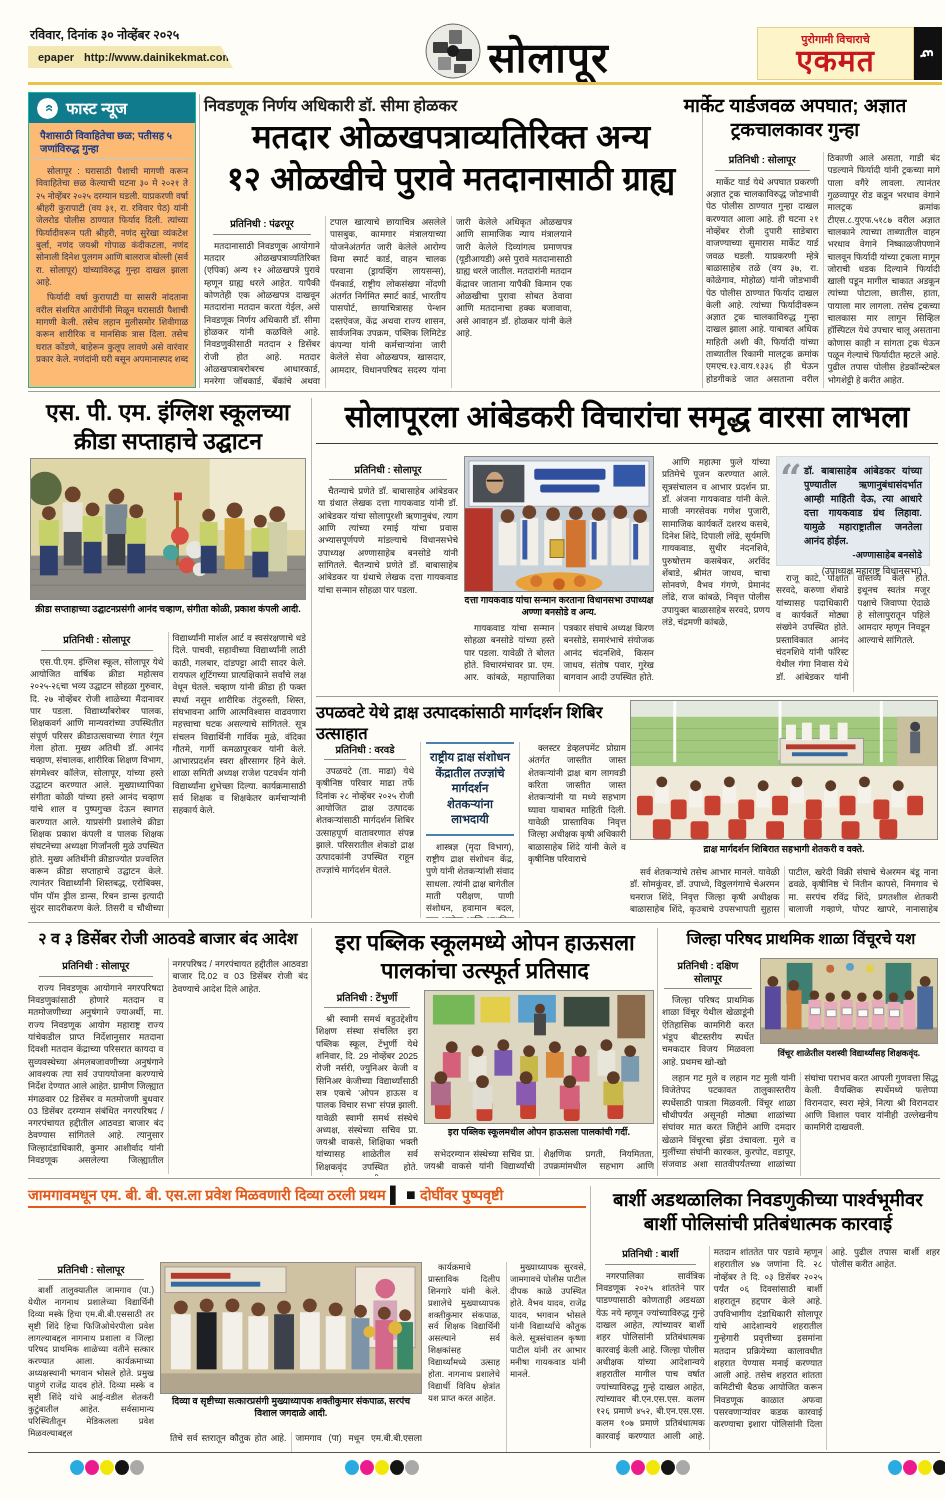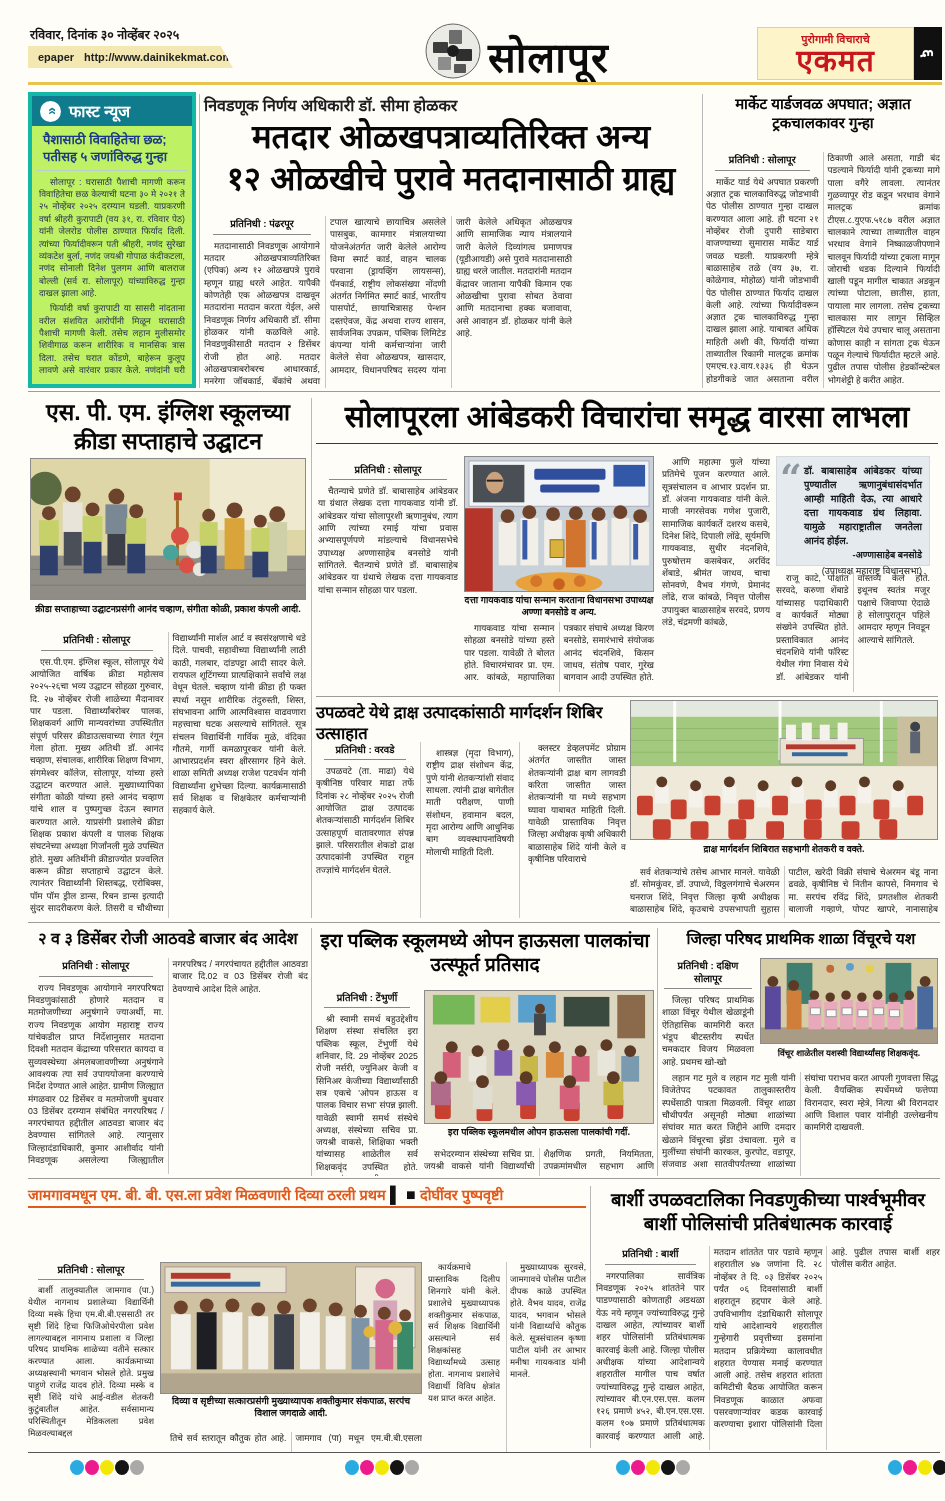--- a/index.html
+++ b/index.html
@@ -18,27 +18,27 @@
 .epaper-dot{width:9px;height:9px;border-radius:50%;background:#cc2222;display:inline-block}
 .city-title{font-size:41px;font-weight:800;color:#0b0b0b;letter-spacing:1px}
 .mast-box{background:#fdf4ca;border:1px solid #e3d190;text-align:center;padding-top:3px}
 .mast-tag{color:#c8161d;font-size:11px;font-weight:bold}
 .mast-name{color:#c8161d;font-size:30px;font-weight:800;line-height:1;letter-spacing:1px}
 .pageno-box{background:#101010;color:#fff;display:flex;align-items:center;justify-content:center}
 .pageno-box span{transform:rotate(90deg);font-size:17px;font-weight:bold}
 .gold-rule{position:absolute;height:3px;background:#e7c44e}
 
 
-.fn-box{border:4px solid #14b8a6;background:#bef264}
+.fn-box{border:1px solid #14b8a6;background:#fdba74}
 .fn-head{background:#0f7b8c;color:#fff;height:30px;display:flex;align-items:center;gap:8px;
   padding:0 8px;font-size:16px;font-weight:bold}
 .fn-icon{width:21px;height:21px;border-radius:50%;background:#fff;color:#0f7b8c;
   display:flex;align-items:center;justify-content:center;font-size:14px;font-weight:800}
 .fn-icon b{transform:rotate(-90deg);display:block;line-height:1}
-.fn-headline{color:#1c3a85;font-size:13px;font-weight:800;line-height:1.3;padding:6px 7px 4px;
+.fn-headline{color:#1c3a85;font-size:10px;font-weight:800;line-height:1.3;padding:6px 7px 4px;
   border-bottom:1px solid #b9cdd2;margin:0 4px}
 .fn-body{padding:5px 7px;font-size:8.7px;line-height:1.42;text-align:justify;color:#2c3452;
   height:205px;overflow:hidden}
 .fn-body p{text-indent:11px;margin-bottom:3px}
 
 
 .headline{font-weight:800;color:#070707;text-align:center;line-height:1.28}
 .kicker{font-weight:bold;color:#1d1d1d}
 .byline{font-weight:bold;font-size:9.8px;color:#101010;text-align:center;
   margin:1px auto 5px;padding-bottom:3px;border-bottom:1px solid #8a8a8a;width:84%}
@@ -120,21 +120,21 @@
     <span style="display:block">१२ ओळखीचे पुरावे मतदानासाठी ग्राह्य</span>
   </div>
   <div class="abs body-text" style="left:204px;top:216px;width:494px;height:172px">
     <div class="cols4">
       <div class="byline">प्रतिनिधी : पंढरपूर</div>
       <p>मतदानासाठी निवडणूक आयोगाने मतदार ओळखपत्राव्यतिरिक्त (एपिक) अन्य १२ ओळखपत्रे पुरावे म्हणून ग्राह्य धरले आहेत. यापैकी कोणतेही एक ओळखपत्र दाखवून मतदारांना मतदान करता येईल, असे निवडणूक निर्णय अधिकारी डॉ. सीमा होळकर यांनी कळविले आहे. निवडणुकीसाठी मतदान २ डिसेंबर रोजी होत आहे. मतदार ओळखपत्राबरोबरच आधारकार्ड, मनरेगा जॉबकार्ड, बँकांचे अथवा टपाल खात्याचे छायाचित्र असलेले पासबुक, कामगार मंत्रालयाच्या योजनेअंतर्गत जारी केलेले आरोग्य विमा स्मार्ट कार्ड, वाहन चालक परवाना (ड्रायव्हिंग लायसन्स), पॅनकार्ड, राष्ट्रीय लोकसंख्या नोंदणी अंतर्गत निर्गमित स्मार्ट कार्ड, भारतीय पासपोर्ट, छायाचित्रासह पेन्शन दस्तऐवज, केंद्र अथवा राज्य शासन, सार्वजनिक उपक्रम, पब्लिक लिमिटेड कंपन्या यांनी कर्मचाऱ्यांना जारी केलेले सेवा ओळखपत्र, खासदार, आमदार, विधानपरिषद सदस्य यांना जारी केलेले अधिकृत ओळखपत्र आणि सामाजिक न्याय मंत्रालयाने जारी केलेले दिव्यांगत्व प्रमाणपत्र (यूडीआयडी) असे पुरावे मतदानासाठी ग्राह्य धरले जातील. मतदारांनी मतदान केंद्रावर जाताना यापैकी किमान एक ओळखीचा पुरावा सोबत ठेवावा आणि मतदानाचा हक्क बजावावा, असे आवाहन डॉ. होळकर यांनी केले आहे.</p>
     </div>
   </div>
   <div class="vrule" style="left:702px;top:94px;height:294px"></div>
 
-  <div class="abs headline" style="left:706px;top:94px;width:234px;font-size:15px">मार्केट यार्डजवळ अपघात; अज्ञात ट्रकचालकावर गुन्हा</div>
+  <div class="abs headline" style="left:678px;top:94px;width:234px;font-size:19px">मार्केट यार्डजवळ अपघात; अज्ञात ट्रकचालकावर गुन्हा</div>
   <div class="abs body-text" style="left:706px;top:152px;width:234px;height:236px">
     <div class="cols2">
       <div class="byline">प्रतिनिधी : सोलापूर</div>
       <p>मार्केट यार्ड येथे अपघात प्रकरणी अज्ञात ट्रक चालकाविरुद्ध जोडभावी पेठ पोलीस ठाण्यात गुन्हा दाखल करण्यात आला आहे. ही घटना २१ नोव्हेंबर रोजी दुपारी साडेबारा वाजण्याच्या सुमारास मार्केट यार्ड जवळ घडली. याप्रकरणी म्हेत्रे बाळासाहेब तळे (वय ३७, रा. कोळेगाव, मोहोळ) यांनी जोडभावी पेठ पोलीस ठाण्यात फिर्याद दाखल केली आहे. त्यांच्या फिर्यादीवरून अज्ञात ट्रक चालकाविरुद्ध गुन्हा दाखल झाला आहे. याबाबत अधिक माहिती अशी की, फिर्यादी यांच्या ताब्यातील रिकामी मालट्रक क्रमांक एमएच.१३.वाय.१३३६ ही घेऊन होडगीकडे जात असताना वरील ठिकाणी आले असता, गाडी बंद पडल्याने फिर्यादी यांनी ट्रकच्या मागे पाला वगैरे लावला. त्यानंतर गुळव्यापूर रोड कडून भरधाव वेगाने मालट्रक क्रमांक टीएस.८.युएफ.५१८७ वरील अज्ञात चालकाने त्याच्या ताब्यातील वाहन भरधाव वेगाने निष्काळजीपणाने चालवून फिर्यादी यांच्या ट्रकला मागून जोराची धडक दिल्याने फिर्यादी खाली पडून मागील चाकात अडकून त्यांच्या पोटाला, छातीस, हाता, पायाला मार लागला. तसेच ट्रकच्या चालकास मार लागून सिव्हिल हॉस्पिटल येथे उपचार चालू असताना कोणास काही न सांगता ट्रक घेऊन पळून गेल्याचे फिर्यादीत म्हटले आहे. पुढील तपास पोलीस हेडकॉन्स्टेबल भोगशेट्टी हे करीत आहेत.</p>
     </div>
   </div>
 
   <div class="hrule" style="left:28px;top:391px;width:912px"></div>
 
   <div class="abs headline" style="left:28px;top:398px;width:280px;font-size:23px">एस. पी. एम. इंग्लिश स्कूलच्या क्रीडा सप्ताहाचे उद्घाटन</div>
@@ -274,20 +274,21 @@
   <div class="hrule" style="left:316px;top:696px;width:622px"></div>
 
   <div class="abs headline" style="left:316px;top:702px;width:310px;font-size:16.5px;text-align:left">उपळवटे येथे द्राक्ष उत्पादकांसाठी मार्गदर्शन शिबिर उत्साहात</div>
   <div class="abs" style="left:316px;top:742px;width:98px;height:176px;overflow:hidden">
     <div class="byline">प्रतिनिधी : वरवडे</div>
     <div class="body-text">
         <p>उपळवटे (ता. माढा) येथे कृषीनिष्ठ परिवार माढा तर्फे दिनांक २८ नोव्हेंबर २०२५ रोजी आयोजित द्राक्ष उत्पादक शेतकऱ्यांसाठी मार्गदर्शन शिबिर उत्साहपूर्ण वातावरणात संपन्न झाले. परिसरातील शेकडो द्राक्ष उत्पादकांनी उपस्थित राहून तज्ज्ञांचे मार्गदर्शन घेतले.</p>
       </div>
   </div>
   <div class="abs" style="left:420px;top:742px;width:100px;height:176px;overflow:hidden;border-left:1px solid #c6c6c6;border-right:1px solid #c6c6c6;padding:0 5px">
+    <div class="deckbox" style="font-size:11.5px">राष्ट्रीय द्राक्ष संशोधन केंद्रातील तज्ज्ञांचे मार्गदर्शन शेतकऱ्यांना लाभदायी</div>
     <div class="body-text" style="margin-top:5px">
         <p>शास्त्रज्ञ (मृदा विभाग), राष्ट्रीय द्राक्ष संशोधन केंद्र, पुणे यांनी शेतकऱ्यांशी संवाद साधला. त्यांनी द्राक्ष बागेतील माती परीक्षण, पाणी संशोधन, हवामान बदल, मृदा आरोग्य आणि आधुनिक बाग व्यवस्थापनाविषयी मोलाची माहिती दिली.</p>
       </div>
   </div>
   <div class="abs body-text" style="left:528px;top:742px;width:98px;height:176px">
     <p>क्लस्टर डेव्हलपमेंट प्रोग्राम अंतर्गत जास्तीत जास्त शेतकऱ्यांनी द्राक्ष बाग लागवडी करिता जास्तीत जास्त शेतकऱ्यांनी या मध्ये सहभाग घ्यावा याबाबत माहिती दिली. यावेळी प्रास्ताविक निवृत्त जिल्हा अधीक्षक कृषी अधिकारी बाळासाहेब शिंदे यांनी केले व कृषीनिष्ठ परिवाराचे</p>
   </div>
   <div class="abs photo" style="left:630px;top:700px;width:308px;height:140px">
     <svg viewBox="0 0 308 140" preserveAspectRatio="none">
       <rect width="308" height="140" fill="#efe9da"></rect>
@@ -366,21 +367,21 @@
 
   <div class="abs headline" style="left:28px;top:929px;width:280px;font-size:16px">२ व ३ डिसेंबर रोजी आठवडे बाजार बंद आदेश</div>
   <div class="abs body-text" style="left:28px;top:958px;width:280px;height:216px">
     <div class="cols2">
       <div class="byline">प्रतिनिधी : सोलापूर</div>
       <p>राज्य निवडणूक आयोगाने नगरपरिषदा निवडणुकांसाठी होणारे मतदान व मतमोजणीच्या अनुषंगाने ज्याअर्थी, मा. राज्य निवडणूक आयोग महाराष्ट्र राज्य यांचेकडील प्राप्त निर्देशानुसार मतदाना दिवशी मतदान केंद्राच्या परिसरात कायदा व सुव्यवस्थेच्या अंमलबजावणीच्या अनुषंगाने आवश्यक त्या सर्व उपाययोजना करण्याचे निर्देश देण्यात आले आहेत. ग्रामीण जिल्ह्यात मंगळवार 02 डिसेंबर व मतमोजणी बुधवार 03 डिसेंबर दरम्यान संबंधित नगरपरिषद / नगरपंचायत हद्दीतील आठवडा बाजार बंद ठेवण्यास सांगितले आहे. त्यानुसार जिल्हादंडाधिकारी, कुमार आशीर्वाद यांनी निवडणूक असलेल्या जिल्ह्यातील नगरपरिषद / नगरपंचायत हद्दीतील आठवडा बाजार दि.02 व 03 डिसेंबर रोजी बंद ठेवण्याचे आदेश दिले आहेत.</p>
     </div>
   </div>
   <div class="vrule" style="left:311px;top:928px;height:248px"></div>
 
-  <div class="abs headline" style="left:316px;top:929px;width:338px;font-size:19px">इरा पब्लिक स्कूलमध्ये ओपन हाऊसला पालकांचा उत्स्फूर्त प्रतिसाद</div>
+  <div class="abs headline" style="left:316px;top:929px;width:338px;font-size:22px">इरा पब्लिक स्कूलमध्ये ओपन हाऊसला पालकांचा उत्स्फूर्त प्रतिसाद</div>
   <div class="abs" style="left:316px;top:990px;width:102px;height:186px;overflow:hidden">
     <div class="byline">प्रतिनिधी : टेंभुर्णी</div>
     <div class="body-text">
         <p>श्री स्वामी समर्थ बहुउद्देशीय शिक्षण संस्था संचलित इरा पब्लिक स्कूल, टेंभुर्णी येथे शनिवार, दि. 29 नोव्हेंबर 2025 रोजी नर्सरी, ज्युनिअर केजी व सिनिअर केजीच्या विद्यार्थ्यांसाठी सत्र एकचे 'ओपन हाऊस व पालक विचार सभा' संपन्न झाली. यावेळी स्वामी समर्थ संस्थेचे अध्यक्ष, संस्थेच्या सचिव प्रा. जयश्री वाकसे, शिक्षिका भक्ती यांच्यासह शाळेतील सर्व शिक्षकवृंद उपस्थित होते. लहानग्यांच्या प्रगतीचा आढावा घेण्यासाठी पालकांनी मोठ्या संख्येने हजेरी लावली.</p>
       </div>
   </div>
   <div class="abs photo" style="left:424px;top:990px;width:230px;height:134px">
     <svg viewBox="0 0 230 134" preserveAspectRatio="none">
       <rect width="230" height="134" fill="#ddd6c0"></rect>
       <rect x="8" y="4" width="42" height="30" fill="#76b857"></rect>
@@ -563,21 +564,21 @@
       </div>
   </div>
   <div class="abs body-text" style="left:428px;top:1262px;width:72px;height:190px;font-size:8.5px">
     <p>कार्यक्रमाचे प्रास्ताविक दिलीप शिनगारे यांनी केले. प्रशालेचे मुख्याध्यापक शक्तीकुमार संकपाळ, सर्व शिक्षक विद्यार्थिनी असल्याने सर्व शिक्षकांसह विद्यार्थ्यांमध्ये उत्साह होता. नागनाथ प्रशालेचे विद्यार्थी विविध क्षेत्रांत यश प्राप्त करत आहेत.</p>
   </div>
   <div class="abs body-text" style="left:506px;top:1262px;width:80px;height:190px;font-size:8.5px;border-left:1px solid #c6c6c6;padding-left:3px">
     <p>मुख्याध्यापक सुरवसे, जामगावचे पोलीस पाटील दीपक काळे उपस्थित होते. वैभव यादव, राजेंद्र यादव, भगवान भोसले यांनी विद्यार्थ्यांचे कौतुक केले. सूत्रसंचालन कृष्णा पाटील यांनी तर आभार मनीषा गायकवाड यांनी मानले.</p>
   </div>
   <div class="vrule" style="left:590px;top:1186px;height:262px"></div>
 
-  <div class="abs headline" style="left:596px;top:1188px;width:344px;font-size:18.5px">बार्शी उपळवटालिका निवडणुकीच्या पार्श्वभूमीवर बार्शी पोलिसांची प्रतिबंधात्मक कारवाई</div>
+  <div class="abs headline" style="left:596px;top:1188px;width:344px;font-size:18.5px">बार्शी अडथळालिका निवडणुकीच्या पार्श्वभूमीवर बार्शी पोलिसांची प्रतिबंधात्मक कारवाई</div>
   <div class="abs body-text" style="left:596px;top:1246px;width:344px;height:204px">
     <div class="cols3">
       <div class="byline">प्रतिनिधी : बार्शी</div>
       <p>नगरपालिका सार्वत्रिक निवडणूक २०२५ शांततेने पार पाडण्यासाठी कोणताही अडथळा येऊ नये म्हणून ज्यांच्याविरुद्ध गुन्हे दाखल आहेत, त्यांच्यावर बार्शी शहर पोलिसांनी प्रतिबंधात्मक कारवाई केली आहे. जिल्हा पोलीस अधीक्षक यांच्या आदेशान्वये शहरातील मागील पाच वर्षात ज्यांच्याविरुद्ध गुन्हे दाखल आहेत, त्यांच्यावर बी.एन.एस.एस. कलम १२६ प्रमाणे ४५२, बी.एन.एस.एस. कलम १०७ प्रमाणे प्रतिबंधात्मक कारवाई करण्यात आली आहे. मतदान शांततेत पार पडावे म्हणून शहरातील ४७ जणांना दि. २८ नोव्हेंबर ते दि. ०३ डिसेंबर २०२५ पर्यंत ०६ दिवसांसाठी बार्शी शहरातून हद्दपार केले आहे. उपविभागीय दंडाधिकारी सोलापूर यांचे आदेशान्वये शहरातील गुन्हेगारी प्रवृत्तीच्या इसमांना मतदान प्रक्रियेच्या कालावधीत शहरात येण्यास मनाई करण्यात आली आहे. तसेच शहरात शांतता कमिटीची बैठक आयोजित करून निवडणूक काळात अफवा पसरवणाऱ्यांवर कडक कारवाई करण्याचा इशारा पोलिसांनी दिला आहे. पुढील तपास बार्शी शहर पोलीस करीत आहेत.</p>
     </div>
   </div>
 
   <div class="hrule" style="left:28px;top:1452px;width:912px;background:#555"></div>
   <div class="dots" style="left:70px;top:1460px">
     <span class="dot c"></span>

